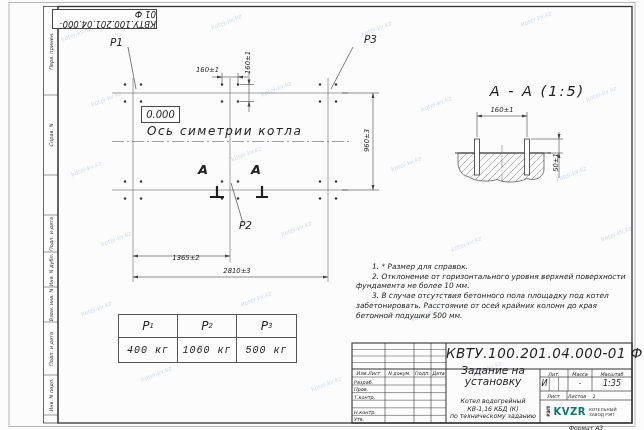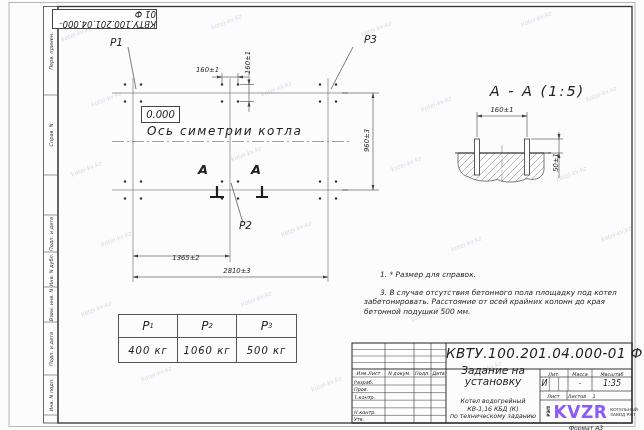--- a/index.html
+++ b/index.html
@@ -12,29 +12,29 @@
   .ctr{text-align:center;}
   .rot90{transform:rotate(-90deg);}
   .rot180{transform:rotate(180deg);}
   .wm{position:absolute;z-index:1;font-size:6px;color:rgba(100,130,175,.28);
       transform:rotate(-22deg);white-space:nowrap;font-style:italic;}
   .vcell{position:absolute;left:44px;width:14px;display:flex;align-items:center;
          justify-content:center;z-index:3;}
   .vcell span{transform:rotate(-90deg);white-space:nowrap;font-size:5px;font-style:italic;color:#333;}
   .box{position:absolute;border:0.9px solid #444;background:#fff;z-index:3;
        display:flex;align-items:center;justify-content:center;}
-  .note{margin:8px;font-size:7.4px;font-style:italic;line-height:9.7px;text-indent:16px;color:#1e1e1e;}
+  .note{margin:0;font-size:7.4px;font-style:italic;line-height:9.7px;text-indent:16px;color:#1e1e1e;}
   .tb-lbl{position:absolute;z-index:3;font-size:4.9px;font-style:italic;white-space:nowrap;color:#222;}
   .ltab{position:absolute;left:118px;top:314px;width:177px;height:47px;z-index:3;
         display:grid;grid-template-columns:1fr 1fr 1fr;grid-template-rows:23px 24px;
         border:1px solid #555;background:transparent;}
   .ltab div{border-right:0.9px solid #555;border-bottom:0.9px solid #555;
             display:flex;align-items:center;justify-content:center;font-style:italic;}
   .ltab div:nth-child(3n){border-right:none;}
-  .ltab div:nth-child(n+4){border-bottom:none;}
+  .ltab div:nth-child(n+4){border-bottom:none;font-family:Liberation Mono, monospace;}
   .ltab .hd{font-size:12px;}
   .ltab .hd sub{font-size:7px;}
   .ltab .vl{font-size:10px;letter-spacing:1px;}
 </style>
 </head>
 <body>
 
 <div id="sheet">
 
   <span class="wm" style="left:60px;top:30px">kotel-kv.kz</span>
@@ -219,20 +219,21 @@
         <span>P</span>
         <sub>3</sub>
       </div>
     <div class="vl">400 кг</div>
     <div class="vl">1060 кг</div>
     <div class="vl">500 кг</div>
   </div>
 
   <div class="abs" style="left:356px;top:262px;width:280px;z-index:3">
     <p class="note">1. * Размер для справок.</p>
+    <p class="note">2. Отклонение от горизонтального уровня верхней поверхности фундамента не более 10 мм.</p>
     <p class="note">3. В случае отсутствия бетонного пола площадку под котел забетонировать. Расстояние от осей крайних колонн до края бетонной подушки 500 мм.</p>
   </div>
 
   <div class="txt ctr" style="left:446px;top:345px;width:186px;font-size:13.5px;letter-spacing:0.5px">КВТУ.100.201.04.000-01 Ф</div>
 
   <div class="tb-lbl ctr" style="left:352px;top:370px;width:33px">Изм.Лист</div>
   <div class="tb-lbl ctr" style="left:385px;top:370px;width:29px">N докум.</div>
   <div class="tb-lbl ctr" style="left:414px;top:370px;width:17px">Подп.</div>
   <div class="tb-lbl ctr" style="left:431px;top:370px;width:15px">Дата</div>
 
@@ -254,21 +255,21 @@
   <div class="txt ctr" style="left:540px;top:379px;width:9px;font-size:8px">И</div>
   <div class="txt ctr" style="left:568px;top:379px;width:24px;font-size:8px">-</div>
   <div class="txt ctr" style="left:592px;top:379px;width:40px;font-size:8px">1:35</div>
 
   <div class="tb-lbl ctr" style="left:540px;top:393px;width:27px">Лист</div>
   <div class="tb-lbl ctr" style="left:565px;top:393px;width:24px">Листов</div>
   <div class="tb-lbl ctr" style="left:588px;top:393px;width:12px">1</div>
 
   <div class="abs" style="left:543px;top:401px;width:88px;height:21px;z-index:3;display:flex;align-items:center">
     <span style="transform:rotate(-90deg);font-weight:bold;font-size:4.6px;color:#111">РЭП</span>
-    <span style="font-weight:bold;font-size:17px;letter-spacing:0.5px;color:#8b5cf6">KVZR</span>
+    <span style="font-weight:bold;font-size:10px;letter-spacing:0.5px;color:#0f766e">KVZR</span>
     <span style="margin-left:3px;font-size:4.2px;line-height:5px;color:#333;white-space:nowrap">
       <span style="display:block">КОТЕЛЬНЫЙ</span>
       <span style="display:block">ЗАВОД РЭП</span>
     </span>
   </div>
 
   <div class="txt ctr" style="left:540px;top:423.5px;width:92px;font-size:6px">Формат А3</div>
 
 </div>
 

